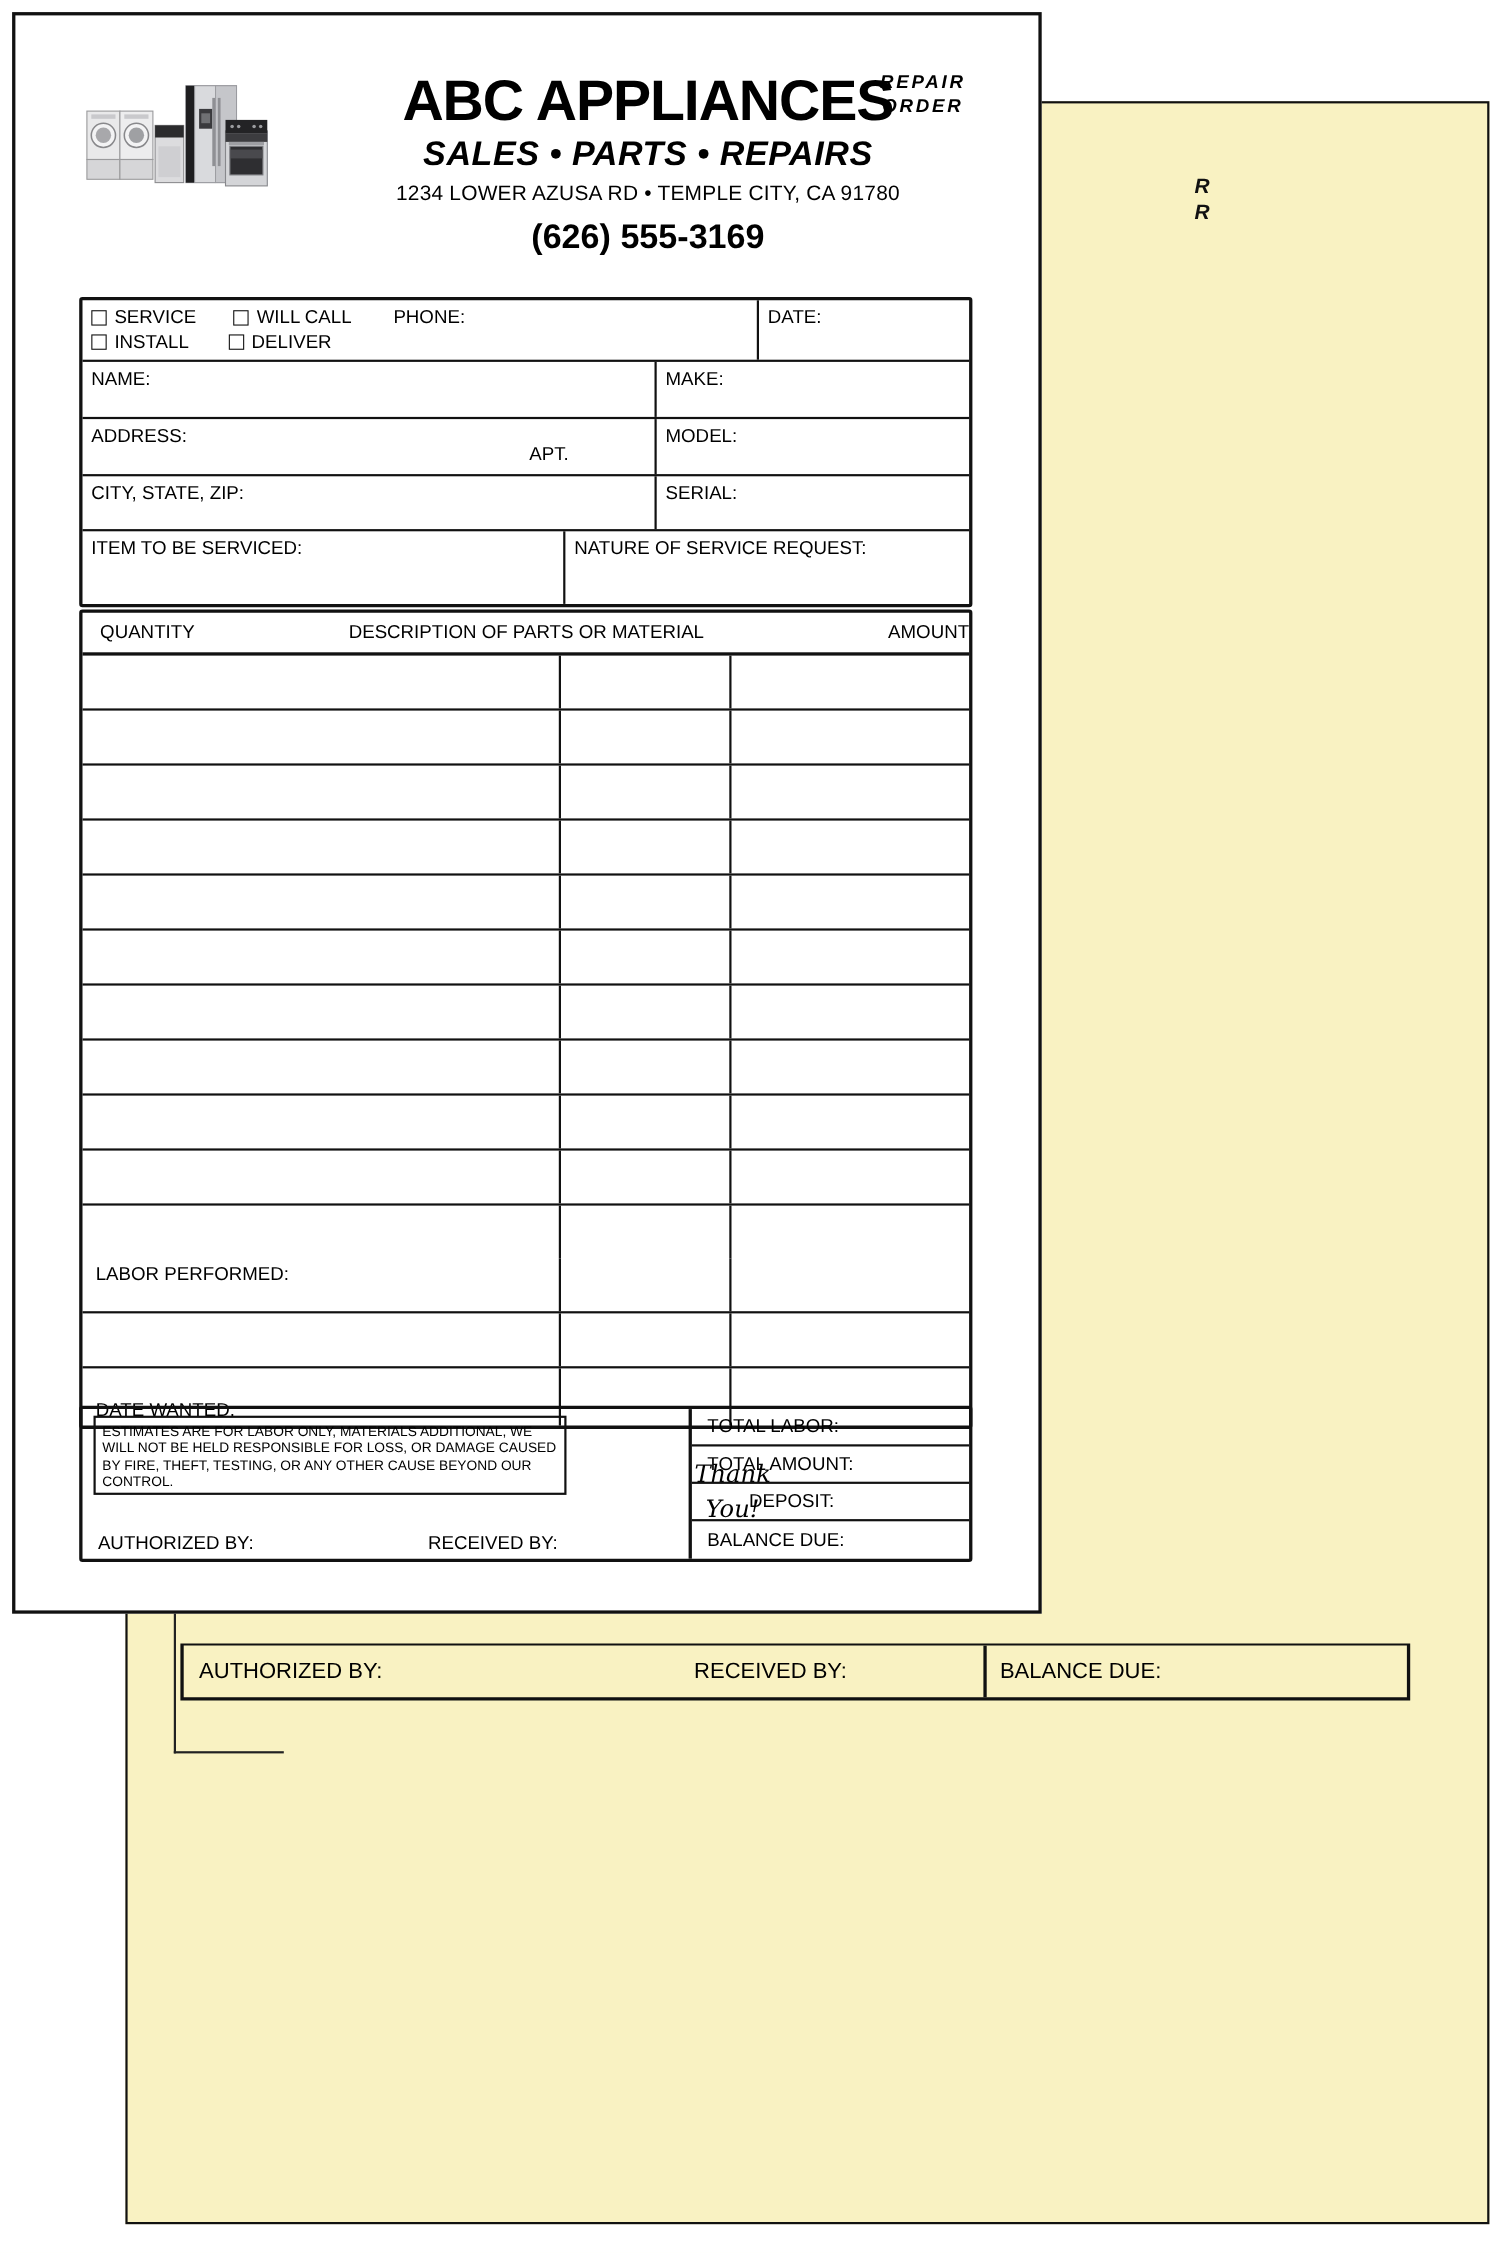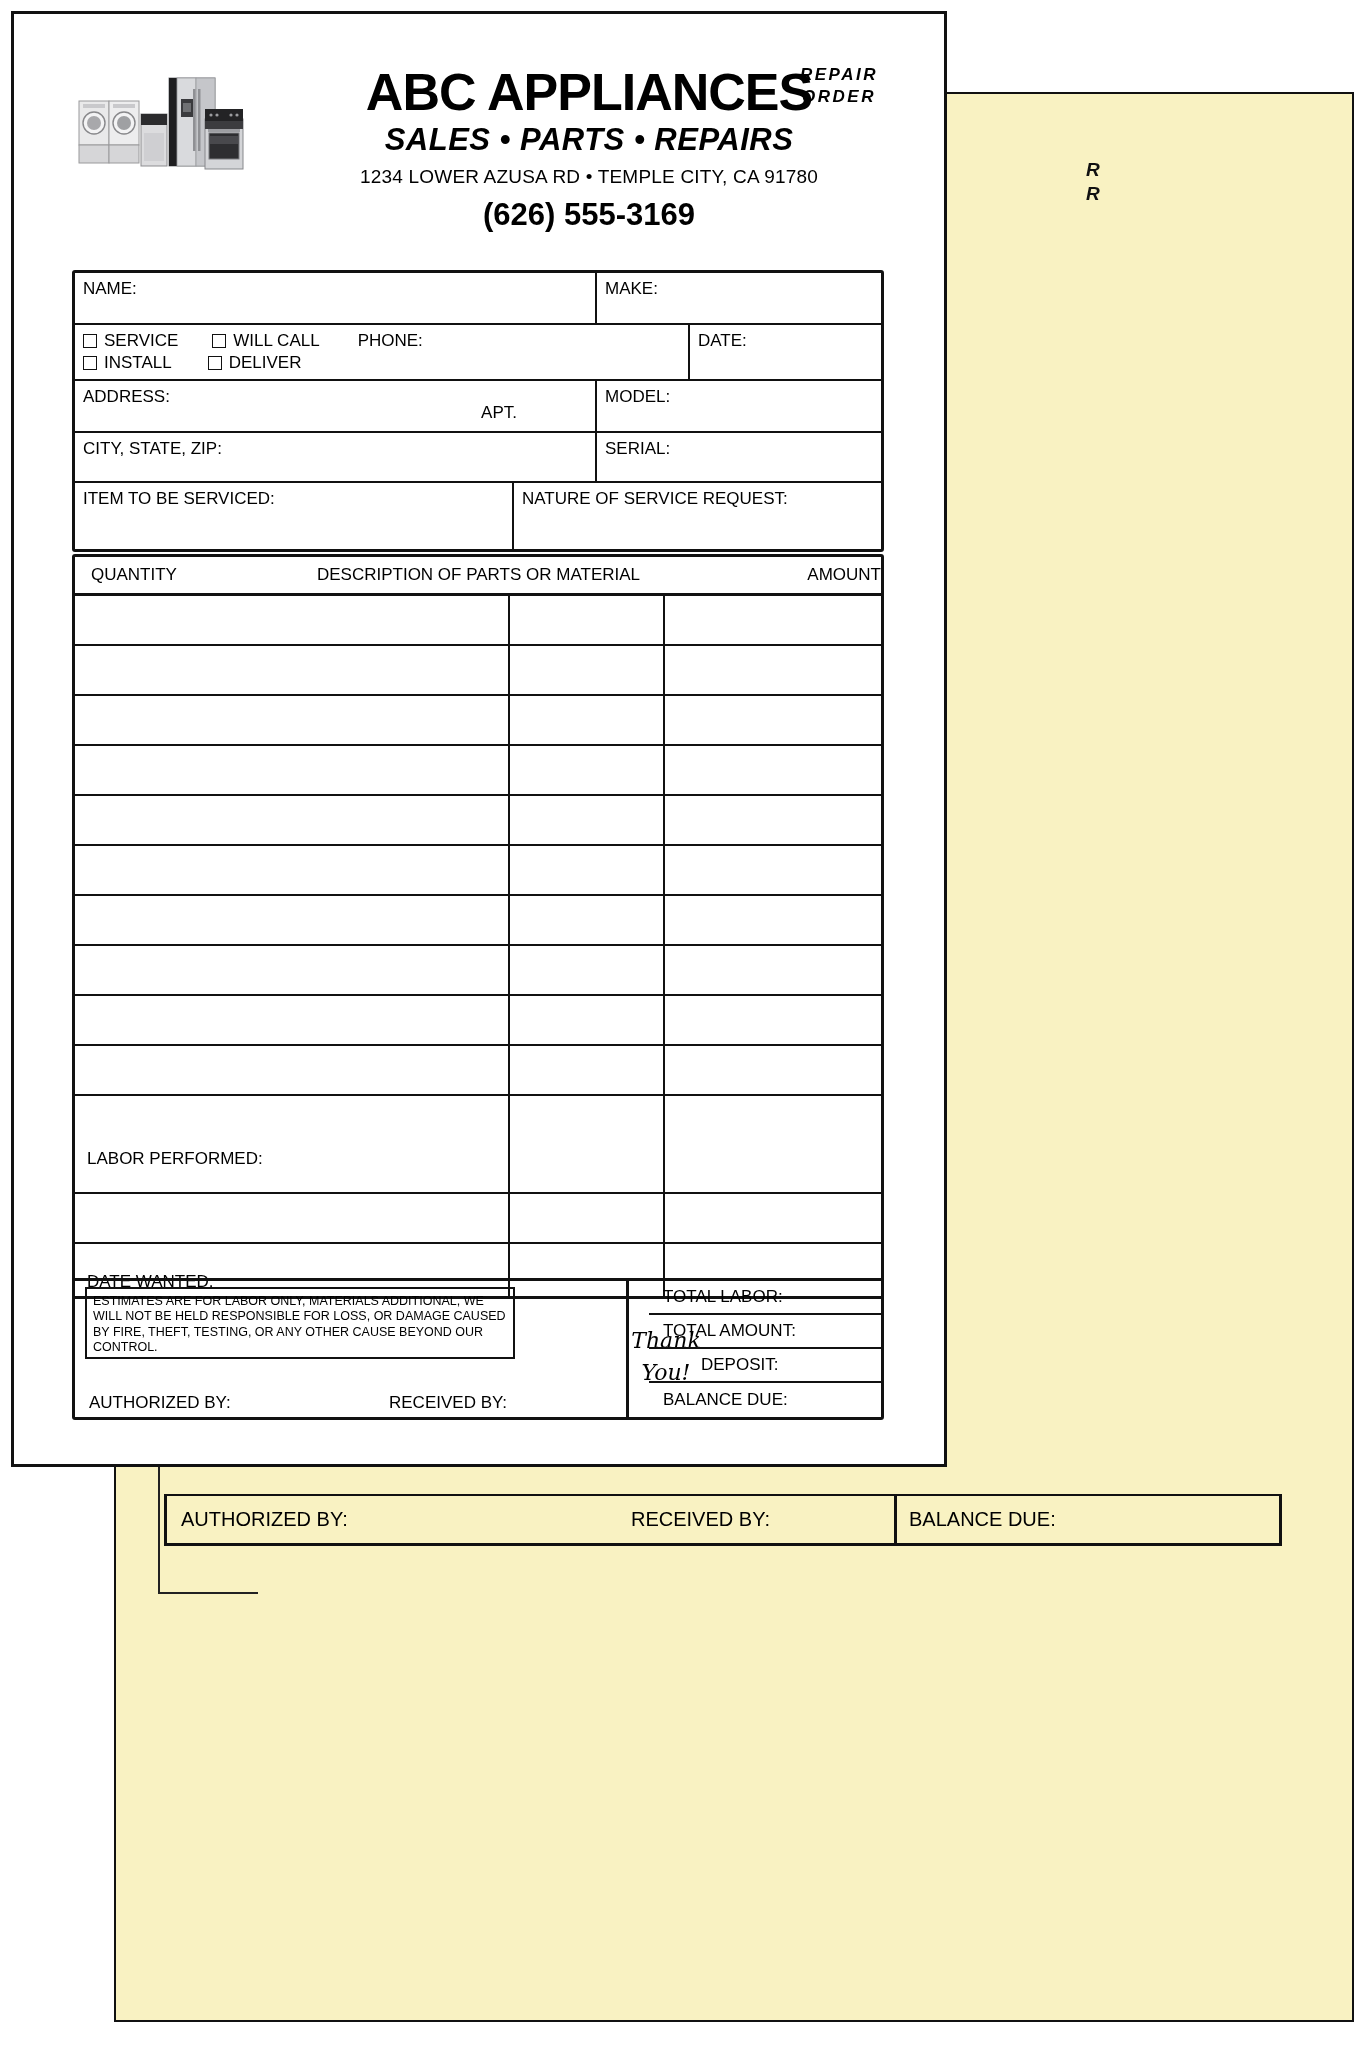--- a/index.html
+++ b/index.html
@@ -80,21 +80,21 @@
   .disclaim{position:absolute;left:10px;top:6px;width:430px;height:72px;
             border:2px solid #111;box-sizing:border-box;padding:5px 6px;
             font-size:12.5px;line-height:1.22;}
   .sigrow{position:absolute;left:0;bottom:4px;width:100%;display:flex;font-size:17px;}
   .sig-a{padding-left:14px;width:300px;}
   .sig-b{}
   .thanks{position:absolute;left:551px;top:44px;width:80px;text-align:center;
           font-family:"DejaVu Serif","Liberation Serif",serif;font-style:italic;
           font-size:22px;line-height:1.45;}
   .f-right{position:absolute;left:551px;top:0;width:255px;height:100%;
-           border-left:3px solid #111;box-sizing:border-box;padding-left:20px;}
+           border-left:3px solid #111;box-sizing:border-box;}
   .trow{height:25%;border-bottom:2px solid #111;display:flex;align-items:center;
         font-size:17px;box-sizing:border-box;}
   .trow:last-child{border-bottom:none;}
   .trow span{padding-left:14px;}
   .trow.ind span{padding-left:52px;}
 </style>
 </head>
 <body>
 
 <div class="carbon">
@@ -176,29 +176,20 @@
       <div class="hd-phone">(626) 555-3169</div>
     </div>
 
     <div class="ro-label">
       <div>REPAIR</div>
       <div>ORDER</div>
     </div>
   </div>
 
   <div class="cust">
-
-    <div class="crow" style="height:50px">
-      <div class="cL" style="width:520px">
-        <div class="lbl">NAME:</div>
-      </div>
-      <div class="cR" style="flex:1">
-        <div class="lbl">MAKE:</div>
-      </div>
-    </div>
 
     <div class="crow" style="height:54px">
       <div class="cL" style="width:613px">
         <div class="chkrow">
           <span class="cw">
             <span class="cb"></span>
             <span>SERVICE</span>
           </span>
           <span class="cw" style="margin-left:34px">
             <span class="cb"></span>
@@ -217,20 +208,29 @@
           </span>
         </div>
       </div>
       <div class="cR" style="flex:1">
         <div class="lbl">DATE:</div>
       </div>
     </div>
 
     <div class="crow" style="height:50px">
       <div class="cL" style="width:520px">
+        <div class="lbl">NAME:</div>
+      </div>
+      <div class="cR" style="flex:1">
+        <div class="lbl">MAKE:</div>
+      </div>
+    </div>
+
+    <div class="crow" style="height:50px">
+      <div class="cL" style="width:520px">
         <div class="lbl">ADDRESS:</div>
         <div class="aptlab">APT.</div>
       </div>
       <div class="cR" style="flex:1">
         <div class="lbl">MODEL:</div>
       </div>
     </div>
 
     <div class="crow" style="height:48px">
       <div class="cL" style="width:520px">

